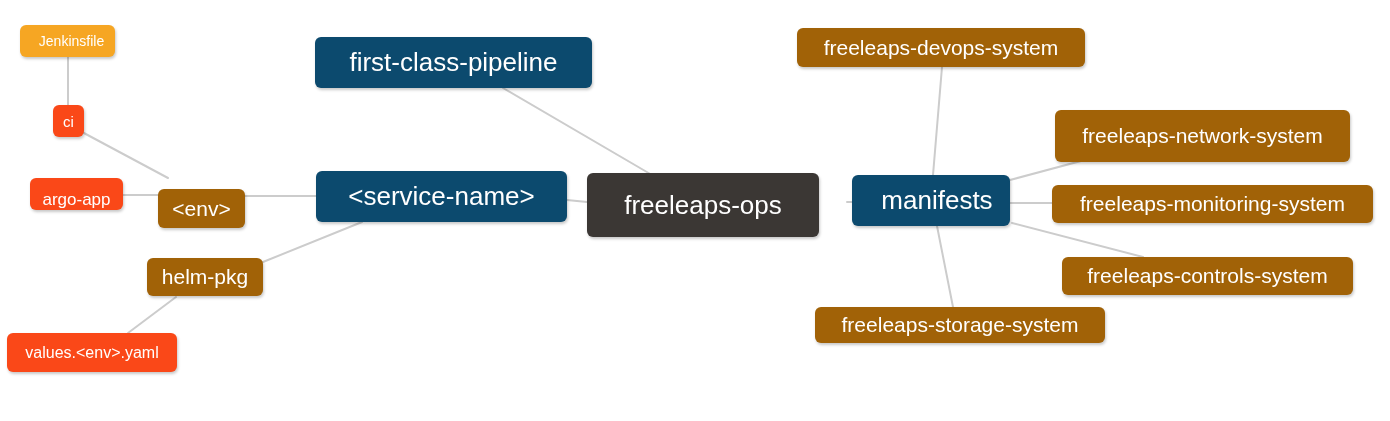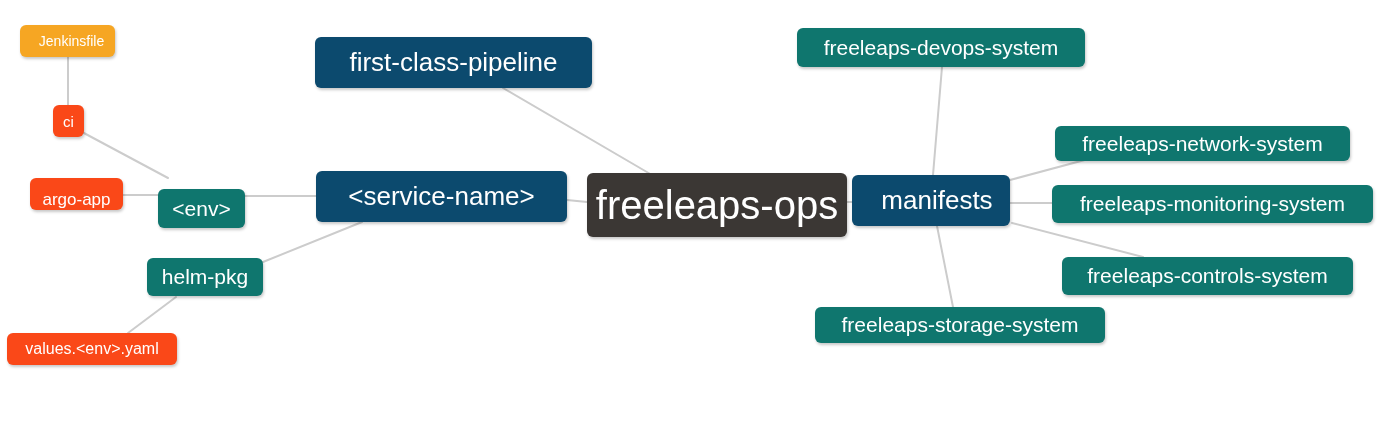--- a/index.html
+++ b/index.html
@@ -35,21 +35,21 @@
     box-sizing: border-box;
     border-radius: 6px;
     color: #ffffff;
     white-space: nowrap;
     box-shadow: 1px 2px 3px rgba(0,0,0,0.22);
     cursor: default;
     user-select: none;
   }
   .node-root   { background: #3b3734; }
   .node-branch { background: #0c4a6e; }
-  .node-leaf   { background: #0f766e; }
+  .node-leaf   { background: #a16207; }
   .node-alert  { background: #fa4818; }
   .node-note   { background: #f6a623; }
 </style>
 </head>
 <body>
 
 <div class="canvas">
   <svg class="edges-layer" viewBox="0 0 1390 421" xmlns="http://www.w3.org/2000/svg">
       <line x1="68" y1="57" x2="68" y2="105" stroke="#cccccc"></line>
       <line x1="82" y1="132" x2="168" y2="178" stroke="#cccccc"></line>
@@ -75,39 +75,39 @@
       </div>
       <div class="node node-alert" style="left: 30px; top: 178px; width: 93px; height: 32px; font-size: 17px; align-items: flex-end;">
         <span>argo-app</span>
       </div>
       <div class="node node-leaf" style="left: 158px; top: 189px; width: 87px; height: 39px; font-size: 21px;">
         <span>&lt;env&gt;</span>
       </div>
       <div class="node node-leaf" style="left: 147px; top: 258px; width: 116px; height: 38px; font-size: 21px;">
         <span>helm-pkg</span>
       </div>
-      <div class="node node-alert" style="left: 7px; top: 333px; width: 170px; height: 32px; font-size: 16px;">
+      <div class="node node-alert" style="left: 7px; top: 333px; width: 170px; height: 39px; font-size: 16px;">
         <span>values.&lt;env&gt;.yaml</span>
       </div>
       <div class="node node-branch" style="left: 315px; top: 37px; width: 277px; height: 51px; font-size: 26px;">
         <span>first-class-pipeline</span>
       </div>
       <div class="node node-branch" style="left: 316px; top: 171px; width: 251px; height: 51px; font-size: 26px;">
         <span>&lt;service-name&gt;</span>
       </div>
-      <div class="node node-root" style="left: 587px; top: 173px; width: 260px; height: 64px; font-size: 40px;">
+      <div class="node node-root" style="left: 587px; top: 173px; width: 232px; height: 64px; font-size: 26px;">
         <span>freeleaps-ops</span>
       </div>
       <div class="node node-branch" style="left: 852px; top: 175px; width: 158px; height: 51px; font-size: 26px; padding-left: 12px;">
         <span>manifests</span>
       </div>
       <div class="node node-leaf" style="left: 797px; top: 28px; width: 288px; height: 39px; font-size: 21px;">
         <span>freeleaps-devops-system</span>
       </div>
-      <div class="node node-leaf" style="left: 1055px; top: 126px; width: 295px; height: 35px; font-size: 21px;">
+      <div class="node node-leaf" style="left: 1055px; top: 110px; width: 295px; height: 52px; font-size: 21px;">
         <span>freeleaps-network-system</span>
       </div>
       <div class="node node-leaf" style="left: 1052px; top: 185px; width: 321px; height: 38px; font-size: 21px;">
         <span>freeleaps-monitoring-system</span>
       </div>
       <div class="node node-leaf" style="left: 1062px; top: 257px; width: 291px; height: 38px; font-size: 21px; justify-content: center;">
         <span>freeleaps-controls-system</span>
       </div>
       <div class="node node-leaf" style="left: 815px; top: 307px; width: 290px; height: 36px; font-size: 21px;">
         <span>freeleaps-storage-system</span>

